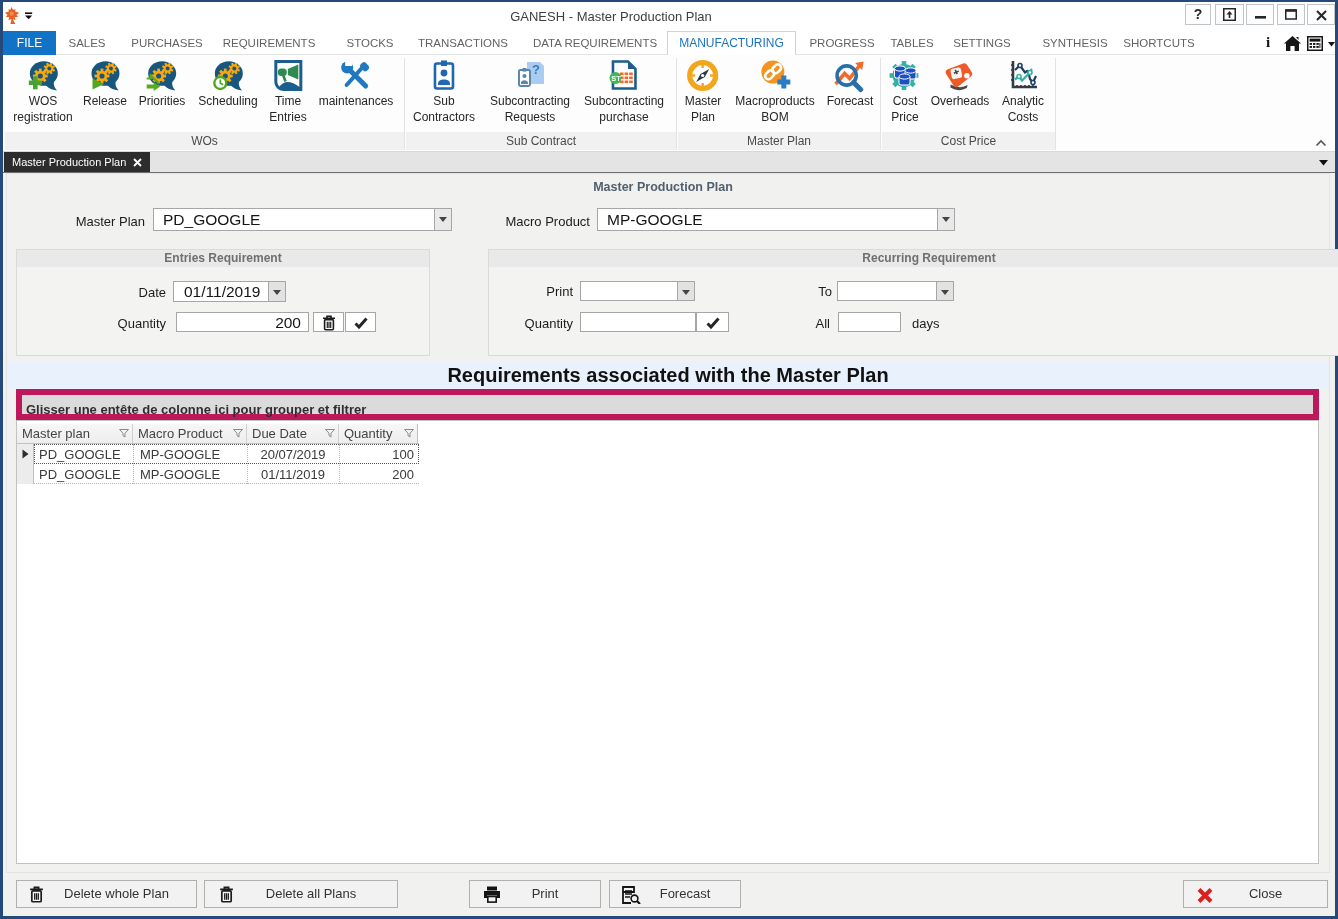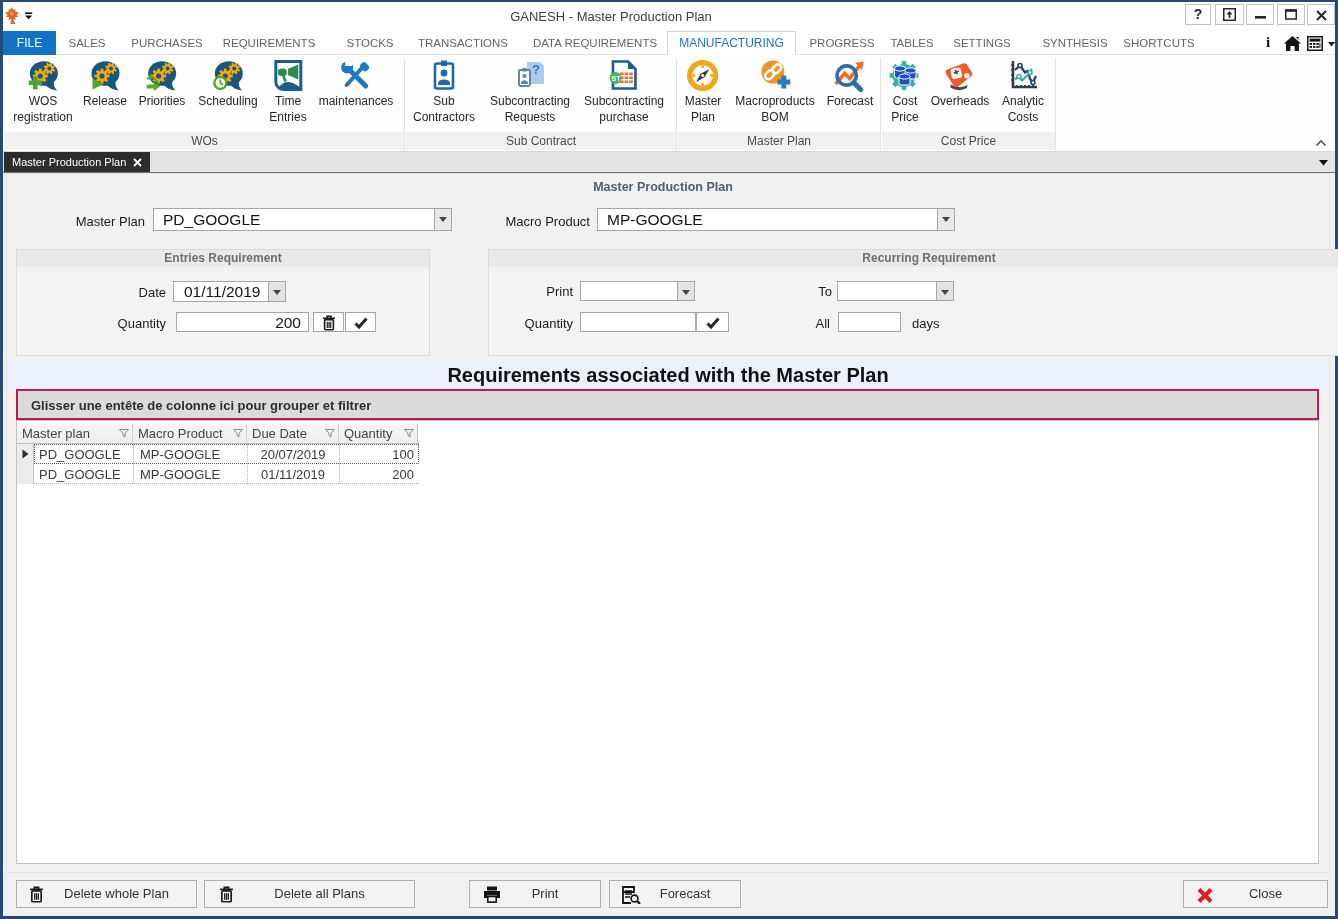--- a/index.html
+++ b/index.html
@@ -31,21 +31,21 @@
 #pagehdr { position:absolute; left:-5px; top:6px; width:1322px; text-align:center; font-size:12.5px; font-weight:bold; color:#51606f; }
 .lbl { position:absolute; font-size:13px; color:#1c1c1c; text-align:right; white-space:nowrap; }
 .field { position:absolute; background:#fff; border:1px solid #a6a6a6; font-size:15.5px; color:#141414; }
 .ddbtn { position:absolute; right:0; top:0; bottom:0; width:17px; background:#e9e9e9; border-left:1px solid #a6a6a6; }
 .ddbtn:after { content:""; position:absolute; left:4px; top:8px; border-left:4px solid transparent; border-right:4px solid transparent; border-top:5px solid #444; }
 .gbox { position:absolute; border:1px solid #dadada; background:#f3f3f2; }
 .gboxhdr { height:17px; background:#e9e9e9; text-align:center; font-size:12px; font-weight:bold; color:#6f6f6f; line-height:17px; }
 .sqbtn { position:absolute; background:#fff; border:1px solid #a6a6a6; }
 
 #bluebar { position:absolute; left:0px; top:188px; width:1322px; height:27px; background:#e9f2fc; text-align:center; font-size:20px; font-weight:bold; color:#111; line-height:27px; }
-#gpanel { position:absolute; left:9px; top:215px; width:1303px; height:31px; background:#dbdbdb; border:2px solid #be185d; font-size:13px; font-weight:bold; color:#2e2e2e; line-height:29px; padding-left:13px; }
+#gpanel { position:absolute; left:9px; top:215px; width:1303px; height:31px; background:#dbdbdb; border:6px solid #be185d; font-size:13px; font-weight:bold; color:#2e2e2e; line-height:29px; padding-left:4px; }
 #grid { position:absolute; left:9px; top:246px; width:1303px; height:444px; background:#fff; border:1px solid #c2c2c2; }
 .gh { position:absolute; top:3px; height:19px; border-right:1px solid #d0d0d0; font-size:13px; color:#444; line-height:19px; padding-left:5px; background:linear-gradient(#f7f7f7,#ededed); }
 .funnel { position:absolute; top:5px; width:10px; height:9px; }
 .gcell { position:absolute; font-size:13px; color:#3a3a3a; height:20px; line-height:20px; white-space:nowrap; }
 
 .fbtn { position:absolute; top:878px; height:28px; background:#f2f2f2; border:1px solid #b0b0b0; font-size:13px; color:#333; text-align:center; line-height:26px; text-indent:20px; }
 .fbtn svg { position:absolute; top:5px; }
 </style>
 </head>
 <body>
@@ -470,21 +470,21 @@
       <div style="position:absolute;left:17px;top:62px;width:385px;height:1px;border-top:1px dotted #b5b5b5;"></div>
     </div>
   </div>
   <div class="fbtn" style="left:13px;width:181px;">Delete whole Plan
     <svg style="left:12px" width="15" height="17" viewBox="0 0 14 16">
       <path d="M1,3.2 H13 M5,3 V1.2 H9 V3" stroke="#1c1c1c" stroke-width="1.6" fill="none"></path>
       <rect x="2.6" y="4.6" width="8.8" height="10.2" rx="1" fill="none" stroke="#1c1c1c" stroke-width="1.6"></rect>
       <path d="M5.3,6.8 V13 M7,6.8 V13 M8.7,6.8 V13" stroke="#1c1c1c" stroke-width="1.2"></path>
     </svg>
   </div>
-  <div class="fbtn" style="left:201px;width:211px;">Delete all Plans
+  <div class="fbtn" style="left:201px;width:194px;">Delete all Plans
     <svg style="left:14px" width="15" height="17" viewBox="0 0 14 16">
       <path d="M1,3.2 H13 M5,3 V1.2 H9 V3" stroke="#1c1c1c" stroke-width="1.6" fill="none"></path>
       <rect x="2.6" y="4.6" width="8.8" height="10.2" rx="1" fill="none" stroke="#1c1c1c" stroke-width="1.6"></rect>
       <path d="M5.3,6.8 V13 M7,6.8 V13 M8.7,6.8 V13" stroke="#1c1c1c" stroke-width="1.2"></path>
     </svg>
   </div>
   <div class="fbtn" style="left:466px;width:132px;">Print
     <svg style="left:13px" width="18" height="17" viewBox="0 0 18 17">
       <rect x="4" y="0.5" width="10" height="4" fill="#141414"></rect>
       <path d="M1,5 H17 V12 H14 V9.5 H4 V12 H1 Z" fill="#141414"></path>

